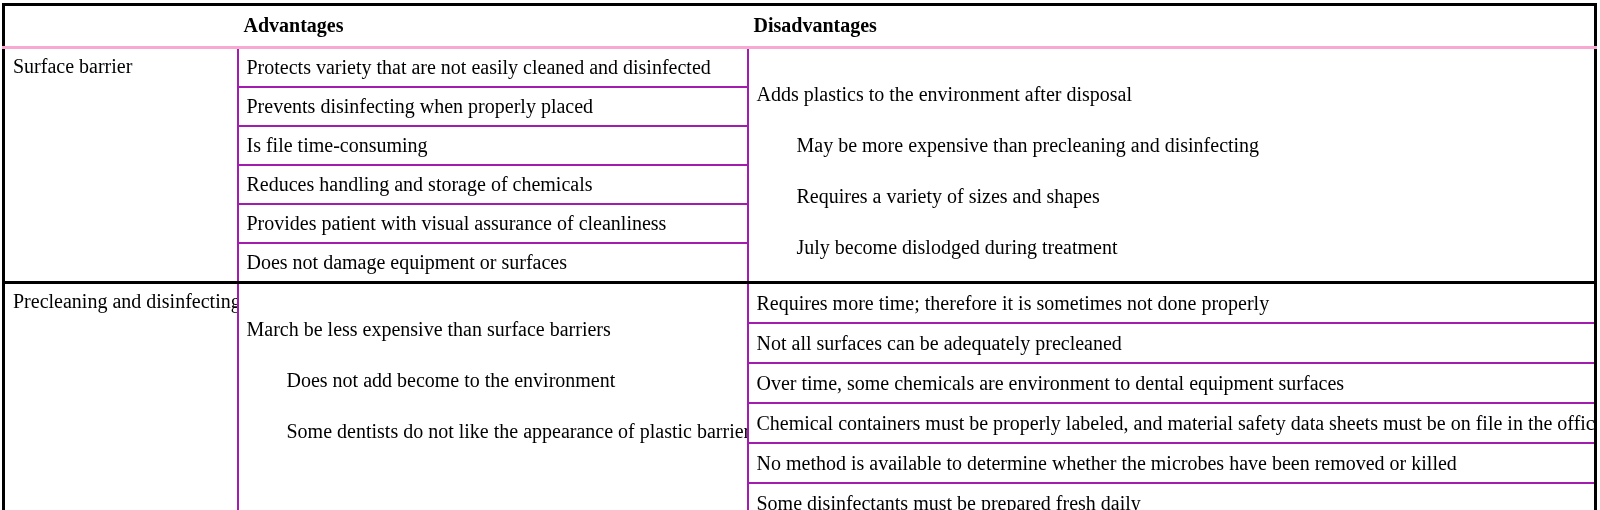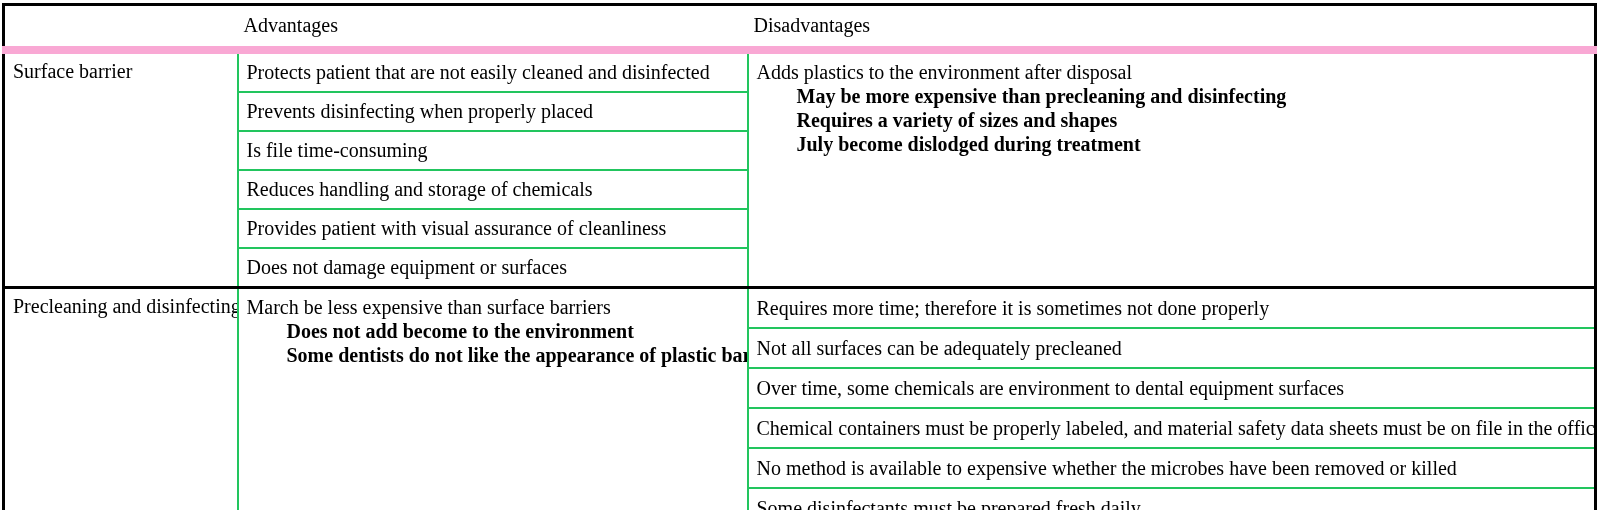--- a/index.html
+++ b/index.html
@@ -24,46 +24,47 @@
     height: 100%;
     border: 3px solid #000;
     font-family: "Liberation Serif", "DejaVu Serif", serif;
     font-size: 20px;
     color: #000;
   }
   col.c1 { width: 234px; }
   col.c2 { width: 510px; }
   th.hdr {
     border: none;
-    border-bottom: 8px solid #f9a8d4;
+    border-bottom: 3px solid #f9a8d4;
     text-align: left;
-    font-weight: normal;
+    font-weight: bold;
     padding: 4px 6px 6px 6px;
     vertical-align: middle;
     height: 30px;
   }
   td {
-    border: 2px solid #22c55e;
+    border: 2px solid #a21caf;
     padding: 2px 8px;
     vertical-align: middle;
     overflow: hidden;
     white-space: nowrap;
   }
   td.subrow { height: 33px; }
   td.subrow7 { height: 34px; }
   td.merged {
     vertical-align: top;
     padding-top: 6px;
   }
   tr.section-start td { border-top: 3px solid #000; }
   .line {
     line-height: 24px;
     white-space: nowrap;
+    margin-top: 27px;
   }
-  .line.indent { padding-left: 40px; font-weight: bold; }
+  .line.indent { padding-left: 40px; }
 </style>
 </head>
 <body>
 
 <div class="table-wrap">
   <table class="cmp">
     <colgroup>
       <col class="c1">
         <col class="c2">
         <col class="c3">
@@ -71,21 +72,21 @@
 
     <tbody>
         <tr>
       <th class="hdr"></th>
       <th class="hdr">Advantages</th>
       <th class="hdr">Disadvantages</th>
     </tr>
 
     <tr>
       <td class="merged" rowspan="6">Surface barrier</td>
-      <td class="subrow">Protects patient that are not easily cleaned and disinfected</td>
+      <td class="subrow">Protects variety that are not easily cleaned and disinfected</td>
       <td class="merged" rowspan="6">
         <div class="line">Adds plastics to the environment after disposal</div>
         <div class="line indent">May be more expensive than precleaning and disinfecting</div>
         <div class="line indent">Requires a variety of sizes and shapes</div>
         <div class="line indent">July become dislodged during treatment</div>
       </td>
     </tr>
     <tr>
       <td class="subrow">Prevents disinfecting when properly placed</td>
     </tr>
@@ -114,21 +115,21 @@
     <tr>
       <td class="subrow7">Not all surfaces can be adequately precleaned</td>
     </tr>
     <tr>
       <td class="subrow7">Over time, some chemicals are environment to dental equipment surfaces</td>
     </tr>
     <tr>
       <td class="subrow7">Chemical containers must be properly labeled, and material safety data sheets must be on file in the office</td>
     </tr>
     <tr>
-      <td class="subrow7">No method is available to expensive whether the microbes have been removed or killed</td>
+      <td class="subrow7">No method is available to determine whether the microbes have been removed or killed</td>
     </tr>
     <tr>
       <td class="subrow7">Some disinfectants must be prepared fresh daily</td>
     </tr>
 
   </tbody>
     </table>
 </div>
 
 </body></html>

